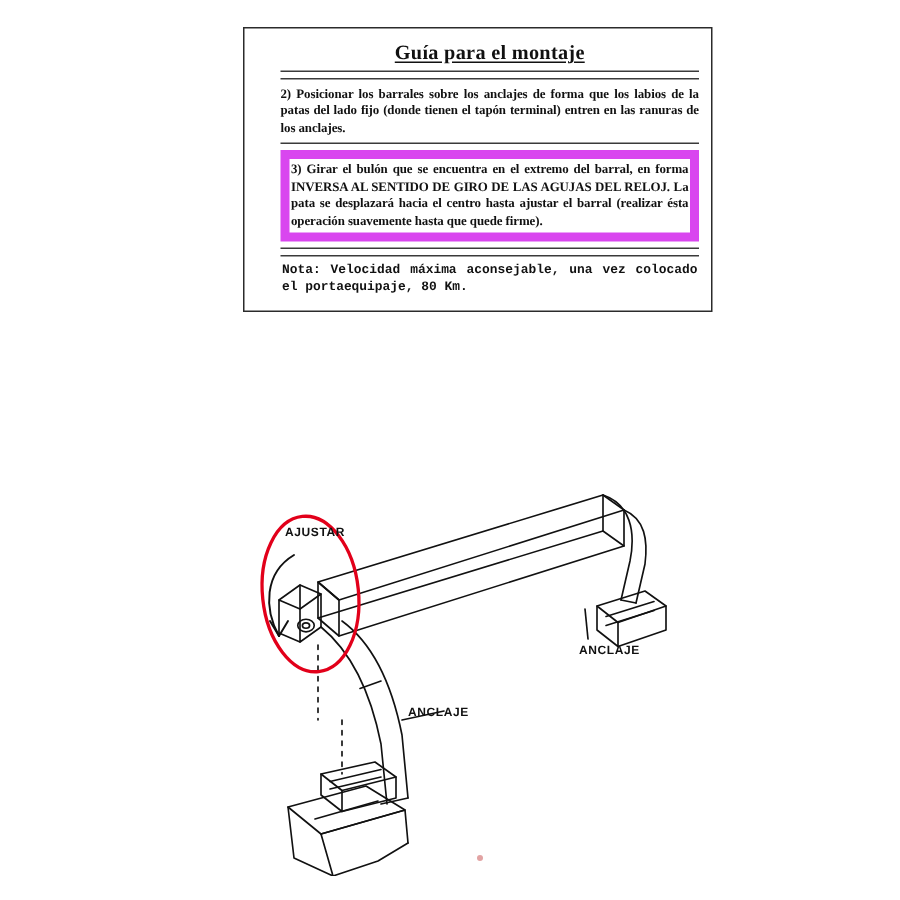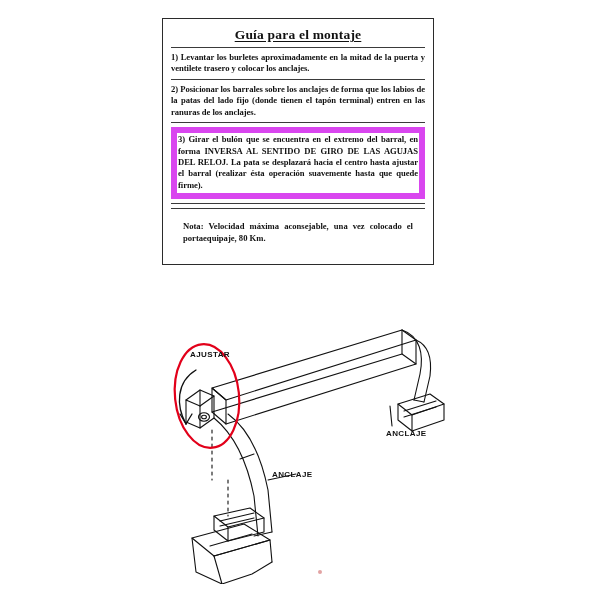--- a/index.html
+++ b/index.html
@@ -14,25 +14,25 @@
     font-family: "Liberation Serif", serif;
     color: #111;
     overflow: hidden;
   }
 
   
   #guide-panel {
     position: absolute;
     left: 162px;
     top: 18px;
-    width: 272px;
+    width: 313px;
     border: 1px solid #2b2b2b;
     background: #fff;
     box-sizing: border-box;
-    padding: 6px 8px 8px 8px;
+    padding: 6px 8px 8px 24px;
   }
   #guide-title {
     text-align: center;
     font-weight: bold;
     font-size: 13.5px;
     letter-spacing: .2px;
     margin: 2px 0 4px 0;
     text-decoration: underline;
     text-underline-offset: 2px;
   }
@@ -47,21 +47,22 @@
     text-align: justify;
     font-weight: bold;
     margin: 0 0 1px 0;
     letter-spacing: -0.05px;
   }
   .note {
     font-size: 8.6px;
     line-height: 1.33;
     text-align: justify;
     font-weight: bold;
-    margin: 12px;
+    margin: 1px;
+    font-family: Liberation Mono, monospace;
   }
 
   
   #step-3-wrap {
     position: relative;
     border: 6px solid #d946ef;
     padding: 1px 1px 1px 1px;
     margin: 1px 0 1px 0;
   }
 
@@ -94,21 +95,20 @@
   }
 </style>
 </head>
 <body>
 
 <div id="guide-panel">
 
   <div id="guide-title">Guía para el montaje</div>
   <hr class="rule">
 
-  <p class="step">1) Levantar los burletes aproximadamente en la mitad de la puerta y ventilete trasero y colocar los anclajes.</p>
   <hr class="rule">
 
   <p class="step">2) Posicionar los barrales sobre los anclajes de forma que los labios de la patas del lado fijo (donde tienen el tapón terminal) entren en las ranuras de los anclajes.</p>
   <hr class="rule">
 
   <div id="step-3-wrap">
     <p class="step highlight">3) Girar el bulón que se encuentra en el extremo del barral, en forma INVERSA AL SENTIDO DE GIRO DE LAS AGUJAS DEL RELOJ. La pata se desplazará hacia el centro hasta ajustar el barral (realizar ésta operación suavemente hasta que quede firme).</p>
   </div>
   <hr class="rule">
 

